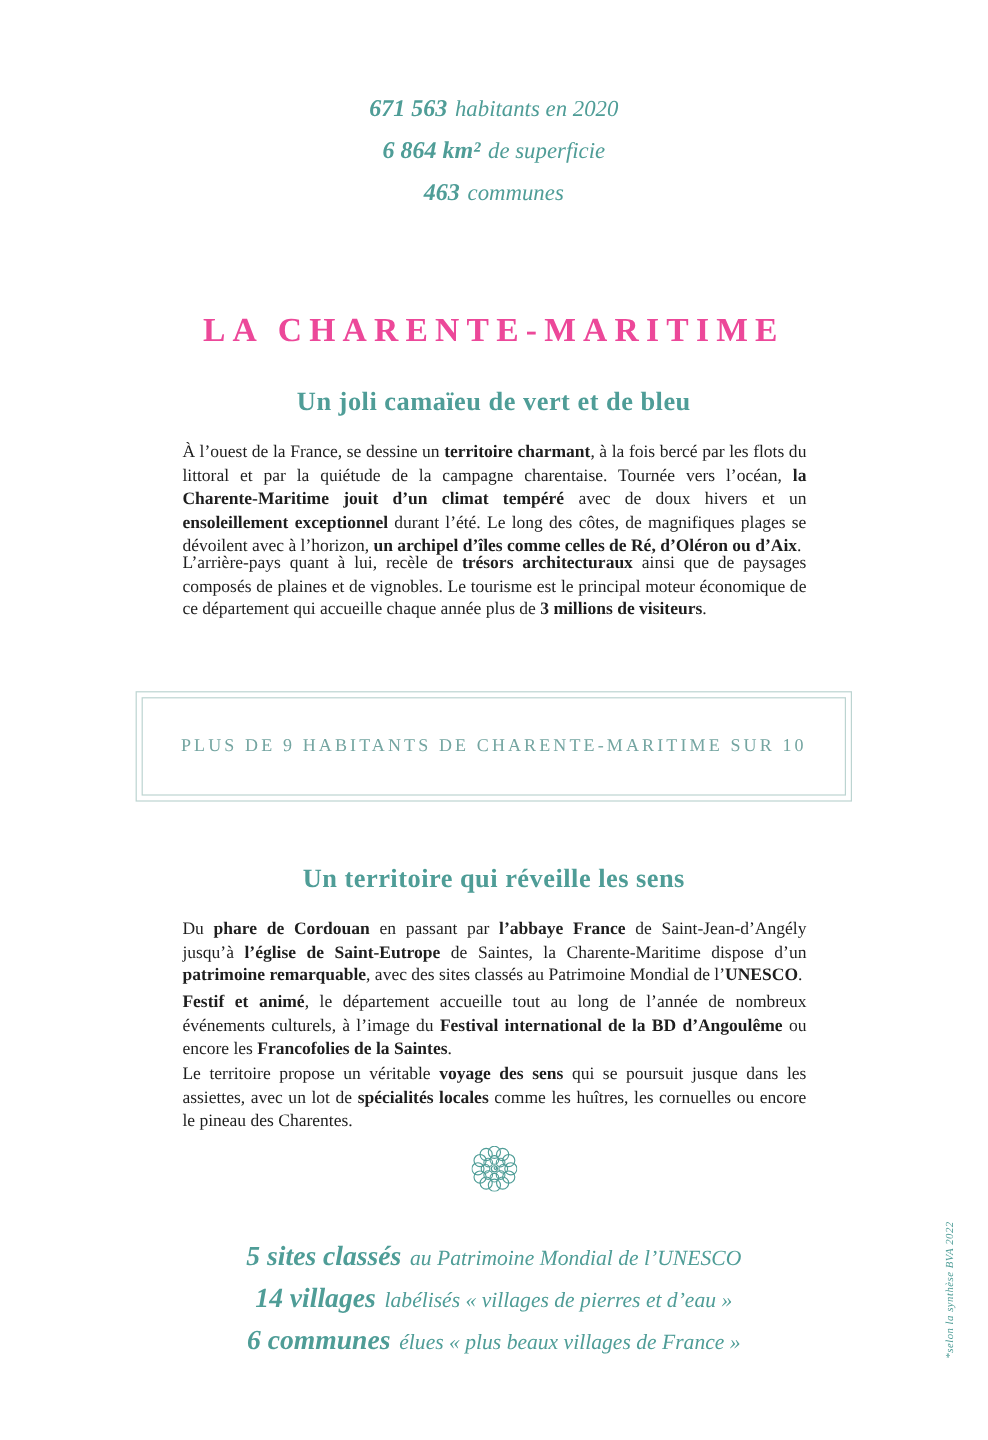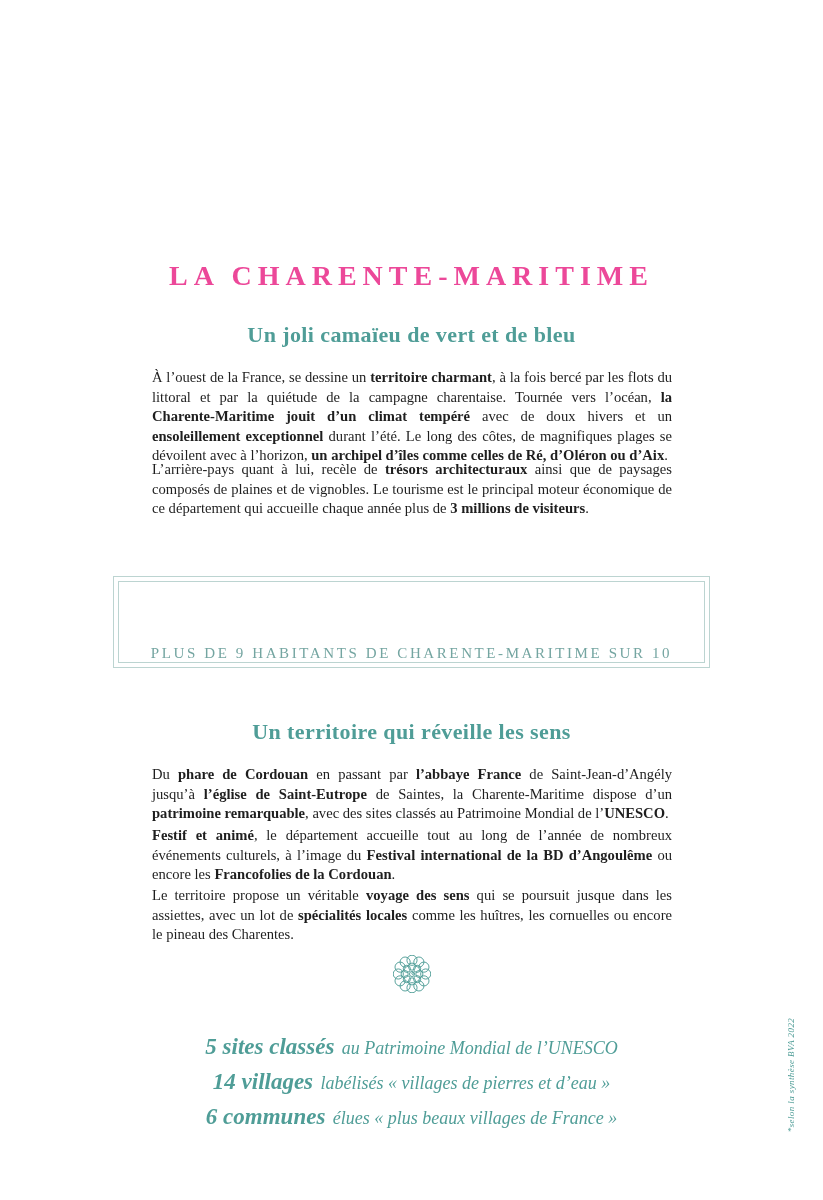--- a/index.html
+++ b/index.html
@@ -64,21 +64,21 @@
   .callout {
     position:absolute; top:576px; left:113px;
     width:597px; height:92px;
     border:1px solid var(--box-border);
     padding:4px;
   }
   .callout-inner {
     width:100%; height:100%;
     border:1px solid var(--box-border);
     display:flex; flex-direction:column;
-    align-items:center; justify-content:flex-end;
+    align-items:center; justify-content:center;
     gap:12px;
   }
   .callout-line {
     color:var(--box-text);
     font-size:15px;
     letter-spacing:2.6px;
     text-align:center;
     white-space:nowrap;
   }
 
@@ -94,36 +94,47 @@
     font-style:italic;
     font-size:9px;
     letter-spacing:.4px;
   }
 </style>
 </head>
 <body>
 
 <div class="page" style="--accent: #4f9d97; --box-text: #74a5a1; --box-border: #bcd4d1; --ink: #1e1e1e;">
 
+  <div class="stats top-stats">
+    <div class="stat-line">
+      <span class="stat-value">671 563</span><span>habitants en 2020</span>
+    </div>
+    <div class="stat-line">
+      <span class="stat-value">6 864 km²</span><span>de superficie</span>
+    </div>
+    <div class="stat-line">
+      <span class="stat-value">463</span><span>communes</span>
+    </div>
+  </div>
 
   <h1 class="main-title">LA CHARENTE-MARITIME</h1>
 
   <h2 class="section-heading heading-1">Un joli camaïeu de vert et de bleu</h2>
   <p class="para para-1"><span>À l’ouest de la France, se dessine un </span><b>territoire charmant</b><span>, à la fois bercé par les flots du littoral et par la quiétude de la campagne charentaise. Tournée vers l’océan, </span><b>la Charente-Maritime jouit d’un climat tempéré</b><span> avec de doux hivers et un </span><b>ensoleillement exceptionnel</b><span> durant l’été. Le long des côtes, de magnifiques plages se dévoilent avec à l’horizon, </span><b>un archipel d’îles comme celles de Ré, d’Oléron ou d’Aix</b><span>.</span></p>
   <p class="para para-2"><span>L’arrière-pays quant à lui, recèle de </span><b>trésors architecturaux</b><span> ainsi que de paysages composés de plaines et de vignobles. Le tourisme est le principal moteur économique de ce département qui accueille chaque année plus de </span><b>3 millions de visiteurs</b><span>.</span></p>
 
   <div class="callout">
     <div class="callout-inner">
       <div class="callout-line">PLUS DE 9 HABITANTS DE CHARENTE-MARITIME SUR 10</div>
     </div>
   </div>
 
   <h2 class="section-heading heading-2">Un territoire qui réveille les sens</h2>
   <p class="para para-3"><span>Du </span><b>phare de Cordouan</b><span> en passant par </span><b>l’abbaye France</b><span> de Saint-Jean-d’Angély jusqu’à </span><b>l’église de Saint-Eutrope</b><span> de Saintes, la Charente-Maritime dispose d’un </span><b>patrimoine remarquable</b><span>, avec des sites classés au Patrimoine Mondial de l’</span><b>UNESCO</b><span>.</span></p>
-  <p class="para para-4"><b>Festif et animé</b><span>, le département accueille tout au long de l’année de nombreux événements culturels, à l’image du </span><b>Festival international de la BD d’Angoulême</b><span> ou encore les </span><b>Francofolies de la Cordouan</b><span>.</span></p>
+  <p class="para para-4"><b>Festif et animé</b><span>, le département accueille tout au long de l’année de nombreux événements culturels, à l’image du </span><b>Festival international de la BD d’Angoulême</b><span> ou encore les </span><b>Francofolies de la Saintes</b><span>.</span></p>
   <p class="para para-5"><span>Le territoire propose un véritable </span><b>voyage des sens</b><span> qui se poursuit jusque dans les assiettes, avec un lot de </span><b>spécialités locales</b><span> comme les huîtres, les cornuelles ou encore le pineau des Charentes.</span></p>
 
   <div class="ornament">
     <svg width="38" height="38" viewBox="0 0 36 36" fill="none" stroke="currentColor" stroke-width="0.9" aria-hidden="true">
       <circle cx="31" cy="18" r="4.8"></circle>
         <circle cx="29.3" cy="24.5" r="4.8"></circle>
         <circle cx="24.5" cy="29.3" r="4.8"></circle>
       <circle cx="18" cy="31" r="4.8"></circle>
         <circle cx="11.5" cy="29.3" r="4.8"></circle>
         <circle cx="6.7" cy="24.5" r="4.8"></circle>

